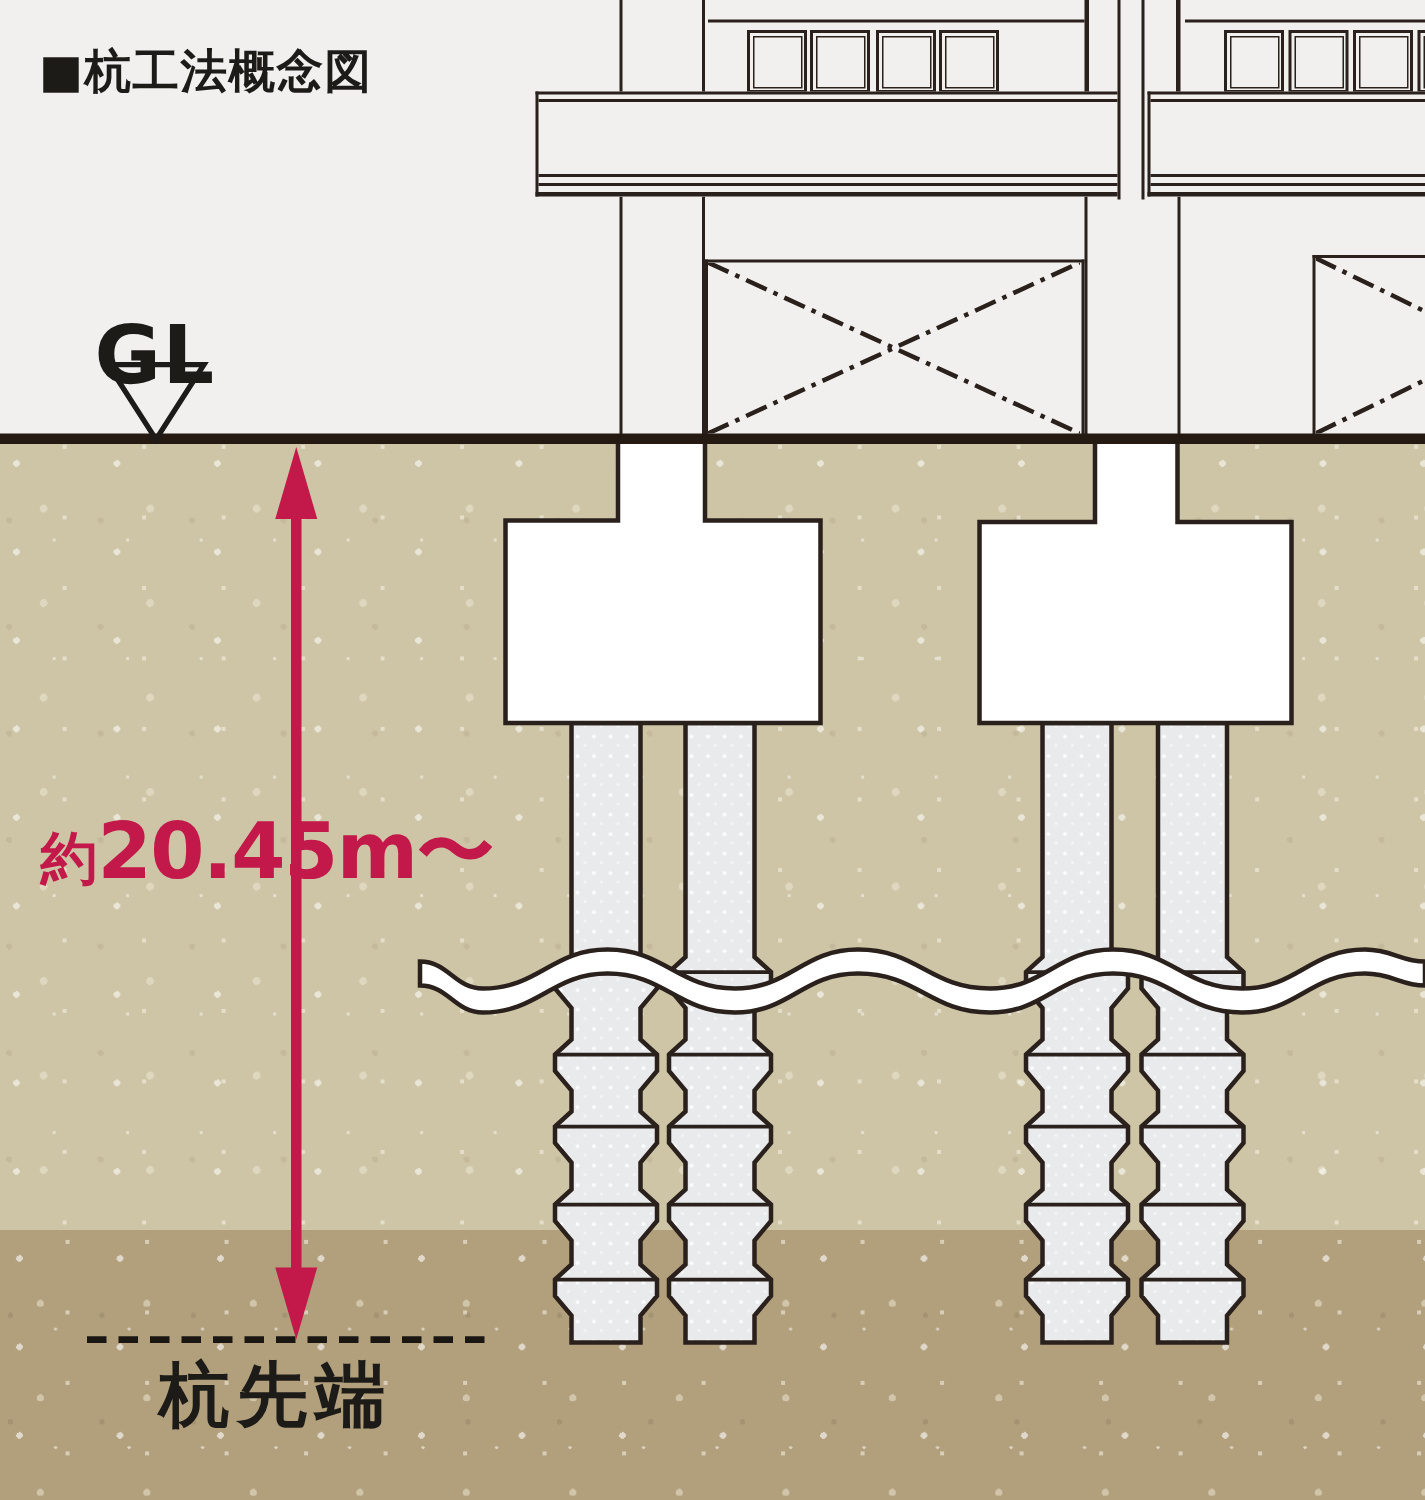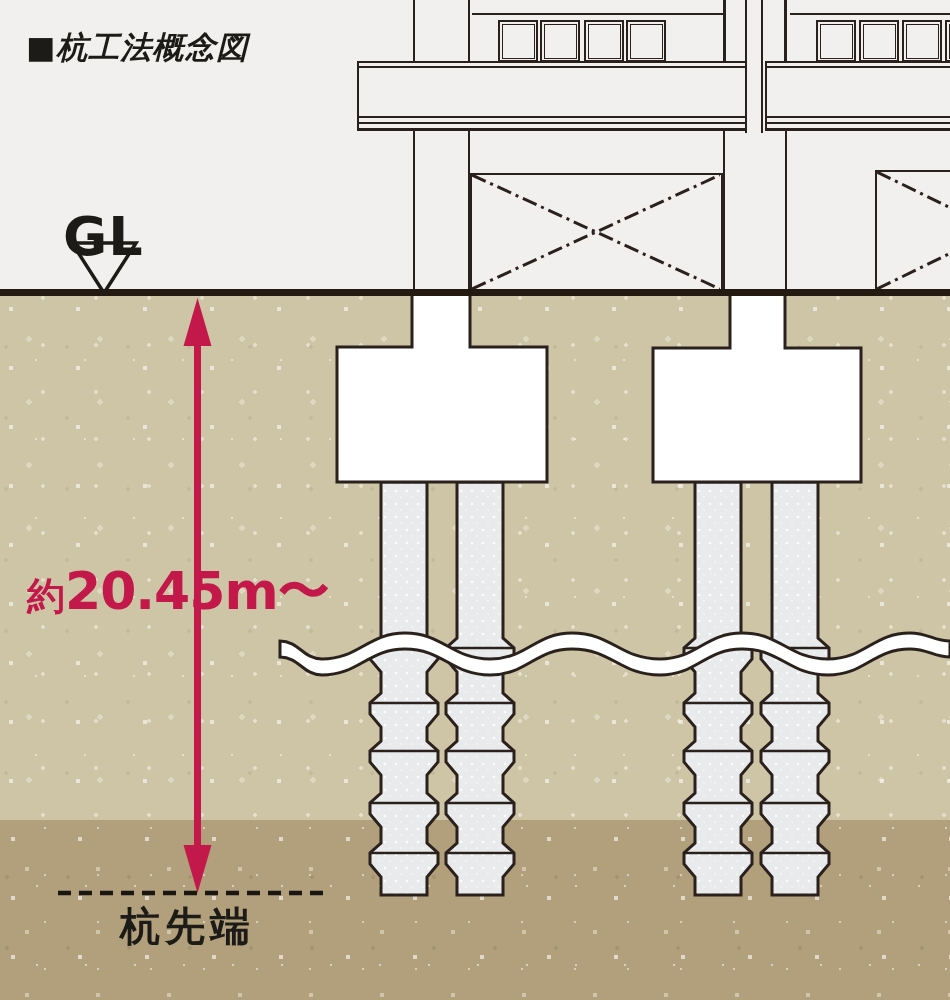--- a/index.html
+++ b/index.html
@@ -69,29 +69,29 @@
   .footing{fill:var(--footing-fill);stroke:var(--outline);stroke-width:3;}
   .pile-outline{stroke:var(--outline);stroke-width:3;stroke-linejoin:miter;}
   .collar-line{stroke:var(--outline);stroke-width:2.5;}
   .wave{fill:#fff;stroke:var(--outline);stroke-width:3;}
   .tipline{stroke:#1a1612;stroke-width:4.5;stroke-dasharray:13 8;}
   .arrow-shaft{stroke:var(--accent-red);stroke-width:7;}
   .arrow-head{fill:var(--accent-red);}
 
   
   .t{position:absolute;color:#1d1b18;font-weight:bold;white-space:nowrap;z-index:8;}
-  .title{left:26px;top:27px;font-size:31px;letter-spacing:1px;font-style:italic;}
+  .title{left:26px;top:27px;font-size:31px;letter-spacing:1px;}
   .gl{left:63px;top:181px;font-size:54px;letter-spacing:1px;margin-top:24px;}
   .gl-marker{position:absolute;left:68px;top:240px;z-index:8;}
   .gl-marker polygon{fill:none;stroke:#1d1b18;stroke-width:3.5;}
-  .depth{color:var(--accent-red);font-size:52px;letter-spacing:-1px;margin-top:24px;}
+  .depth{color:var(--accent-red);font-size:52px;letter-spacing:-1px;}
   .depth .kanji{font-size:38px;letter-spacing:0;}
   .depth1{left:27px;top:533px;}
   .depth2{left:27px;top:600px;}
-  .tip-label{left:120px;top:899px;font-size:40px;letter-spacing:5px;}
+  .tip-label{left:106px;top:899px;font-size:47px;letter-spacing:5px;}
 </style>
 </head>
 <body>
 
 <div class="stage">
 
   <div class="soil soil-upper abs"></div>
   <div class="soil soil-lower abs"></div>
 
   <div class="bld">

